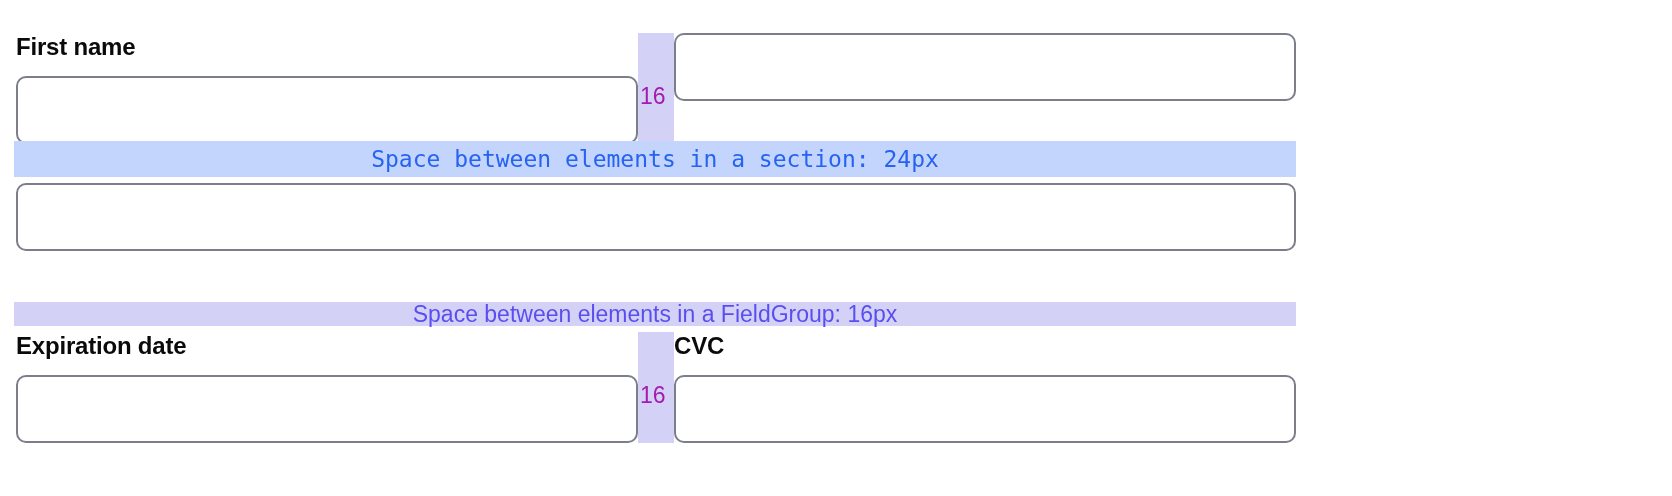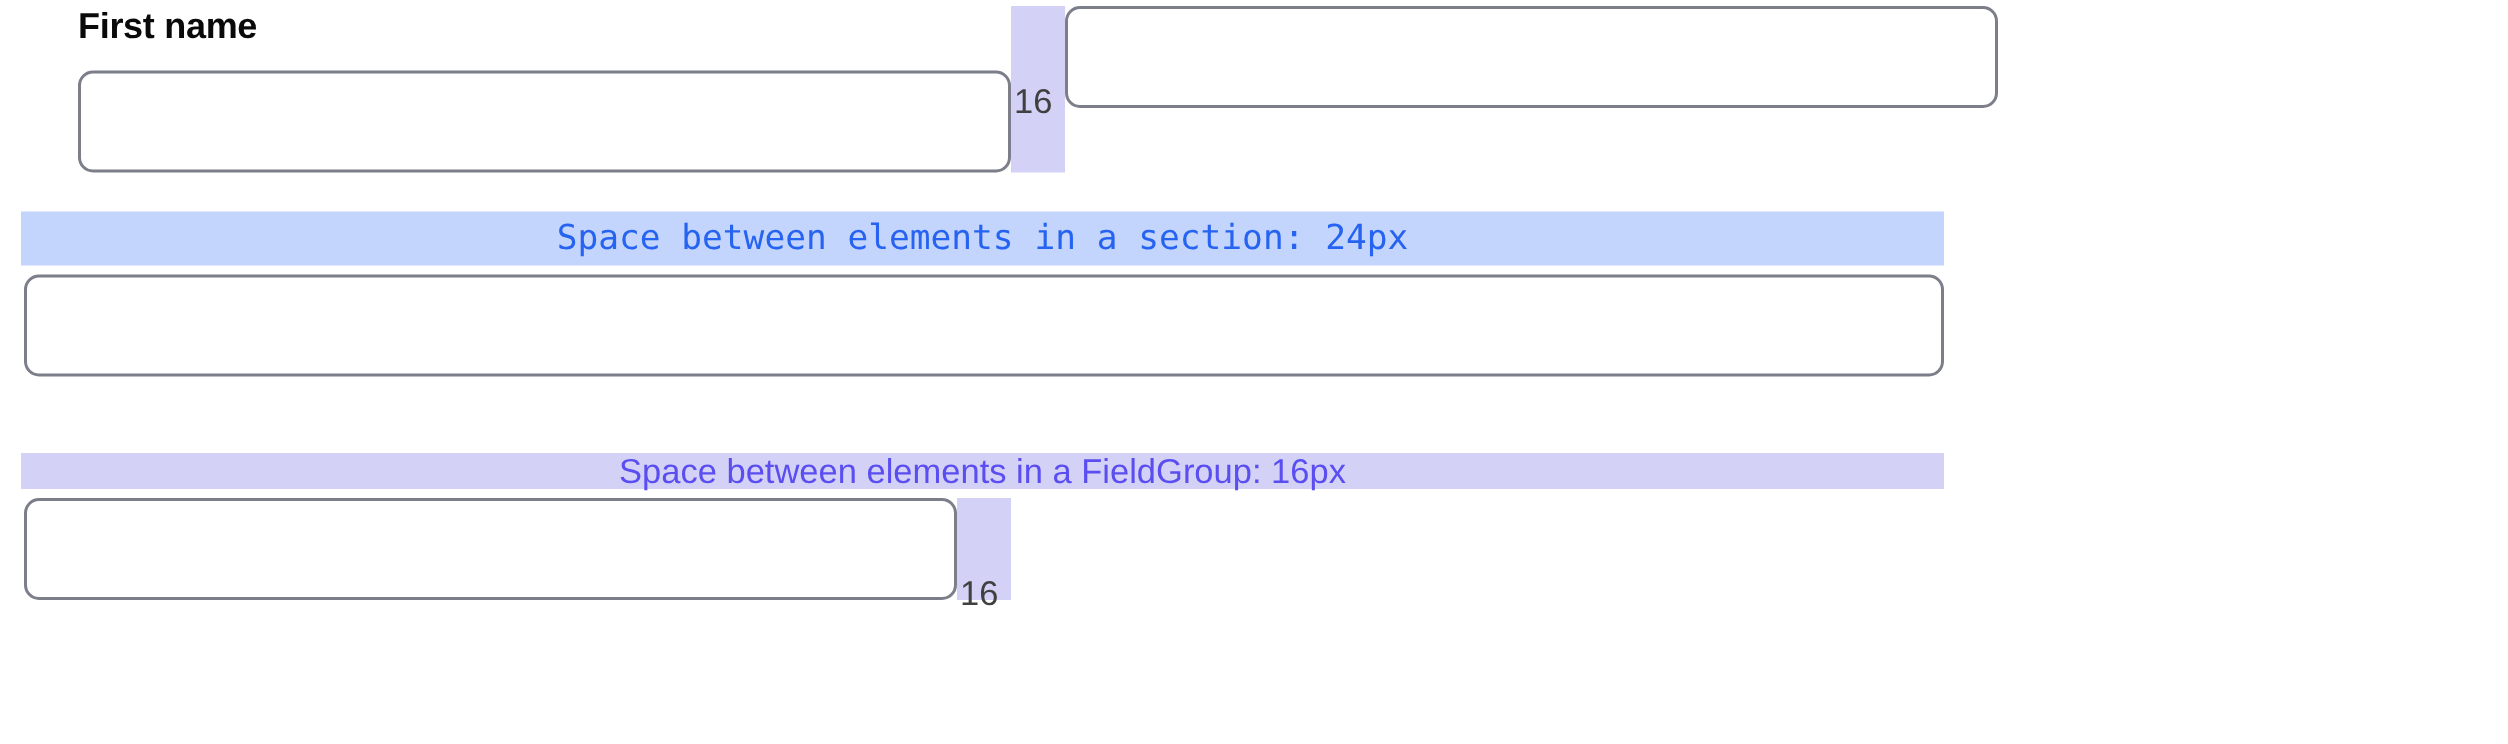--- a/index.html
+++ b/index.html
@@ -76,21 +76,21 @@
     background: #d3d2f6;
     display: flex;
     align-items: flex-start;
     justify-content: flex-start;
   }
   .gap-band .gap-num {
     position: absolute;
     left: 2px;
     top: 52px;
     font-size: 23px;
-    color: #404040;
+    color: #a21caf;
     font-family: "Liberation Sans", sans-serif;
     line-height: 1;
   }
 
   
   .space-band {
     position: absolute;
     left: 14px;
     width: 1282px;
     display: flex;
@@ -115,21 +115,21 @@
     color: #2563f0;
     letter-spacing: 0px;
   }
   .space-band.fieldgroup .band-text {
     font-family: "Liberation Sans", sans-serif;
     font-size: 23px;
     color: #5b4ef0;
   }
 
   
-  #row-name        { top: 4px; margin-left: 36px; }
+  #row-name        { top: 33px; }
   #band-section    { top: 141px; }
   #row-card        { top: 183px; }
   #band-fieldgroup { top: 302px; }
   #row-exp         { top: 332px; }
 </style>
 </head>
 <body>
 
 <div id="form-root">
 
@@ -157,22 +157,27 @@
       <input class="field-input" type="text" placeholder="" style="">
     </div>
   </div>
 
   <div class="space-band fieldgroup" id="band-fieldgroup">
     <span class="band-text">Space between elements in a FieldGroup: 16px</span>
   </div>
 
   <div class="row" id="row-exp">
     <div class="col">
+      <div class="field-label">Expiration date</div>
       <input class="field-input" type="text" placeholder="" style="">
     </div>
 
     <div class="gap-band">
       <span class="gap-num">16</span>
     </div>
 
+    <div class="col">
+      <div class="field-label">CVC</div>
+      <input class="field-input" type="text" placeholder="" style="">
+    </div>
   </div>
 
 </div>
 
 </body></html>

